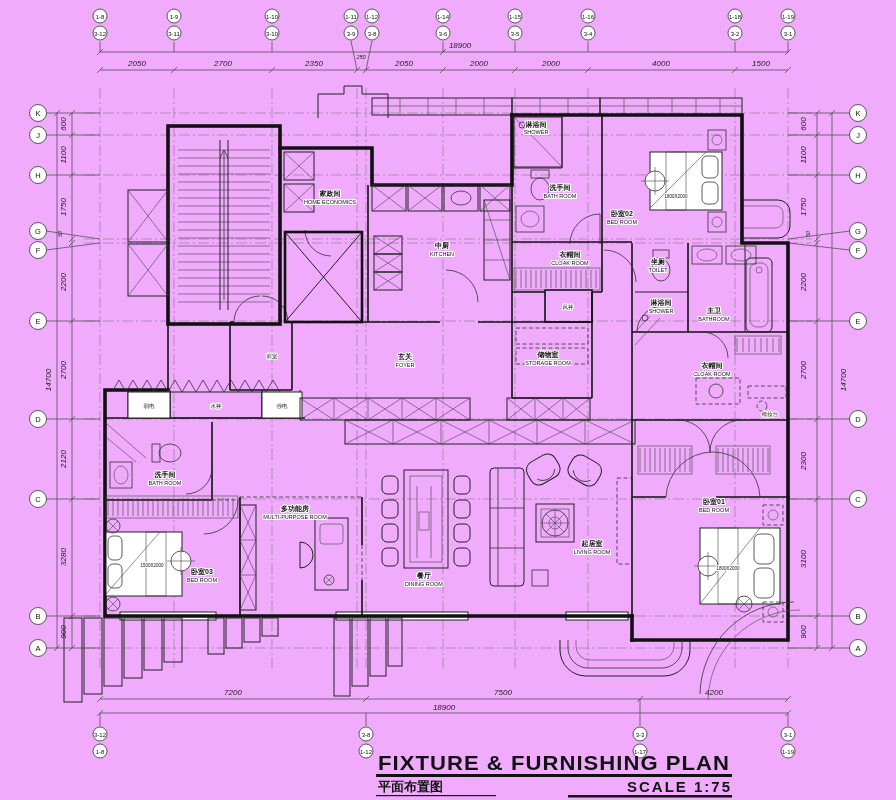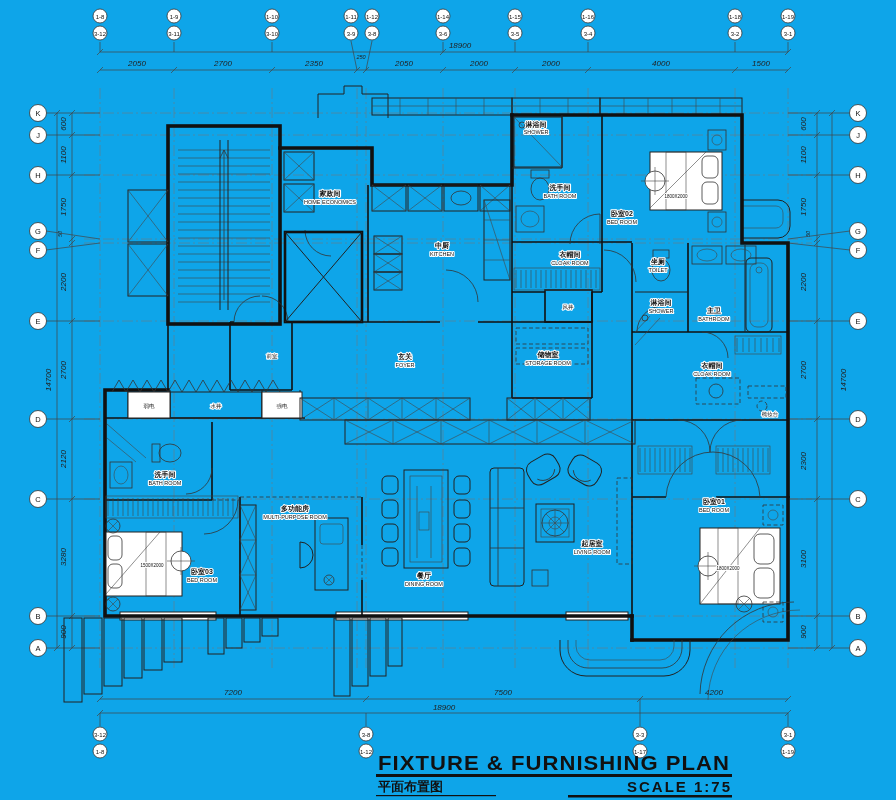--- a/index.html
+++ b/index.html
@@ -1,16 +1,16 @@
 <!DOCTYPE html>
 <html><head>
 <meta charset="utf-8">
 <style>
   html,body{margin:0;padding:0;background:#fff;}
-  #canvas{position:relative;width:896px;height:800px;background:#0ea5e9;overflow:hidden;}
+  #canvas{position:relative;width:896px;height:800px;background:#f0abfc;overflow:hidden;}
   svg{display:block;}
   text{font-family:"Liberation Sans","DejaVu Sans",sans-serif;fill:#111;}
   .w4{stroke:#111;stroke-width:3.6;fill:none;stroke-linecap:square;}
   .w3{stroke:#111;stroke-width:2.6;fill:none;}
   .w2{stroke:#111;stroke-width:1.6;fill:none;}
   .w1{stroke:#222;stroke-width:1;fill:none;}
   .w08{stroke:#333;stroke-width:.8;fill:none;}
   .w06{stroke:#444;stroke-width:.6;fill:none;}
   .gridl{stroke:#777;stroke-width:.55;fill:none;stroke-dasharray:11 3 2 3;}
   .diml{stroke:#444;stroke-width:.7;fill:none;}

